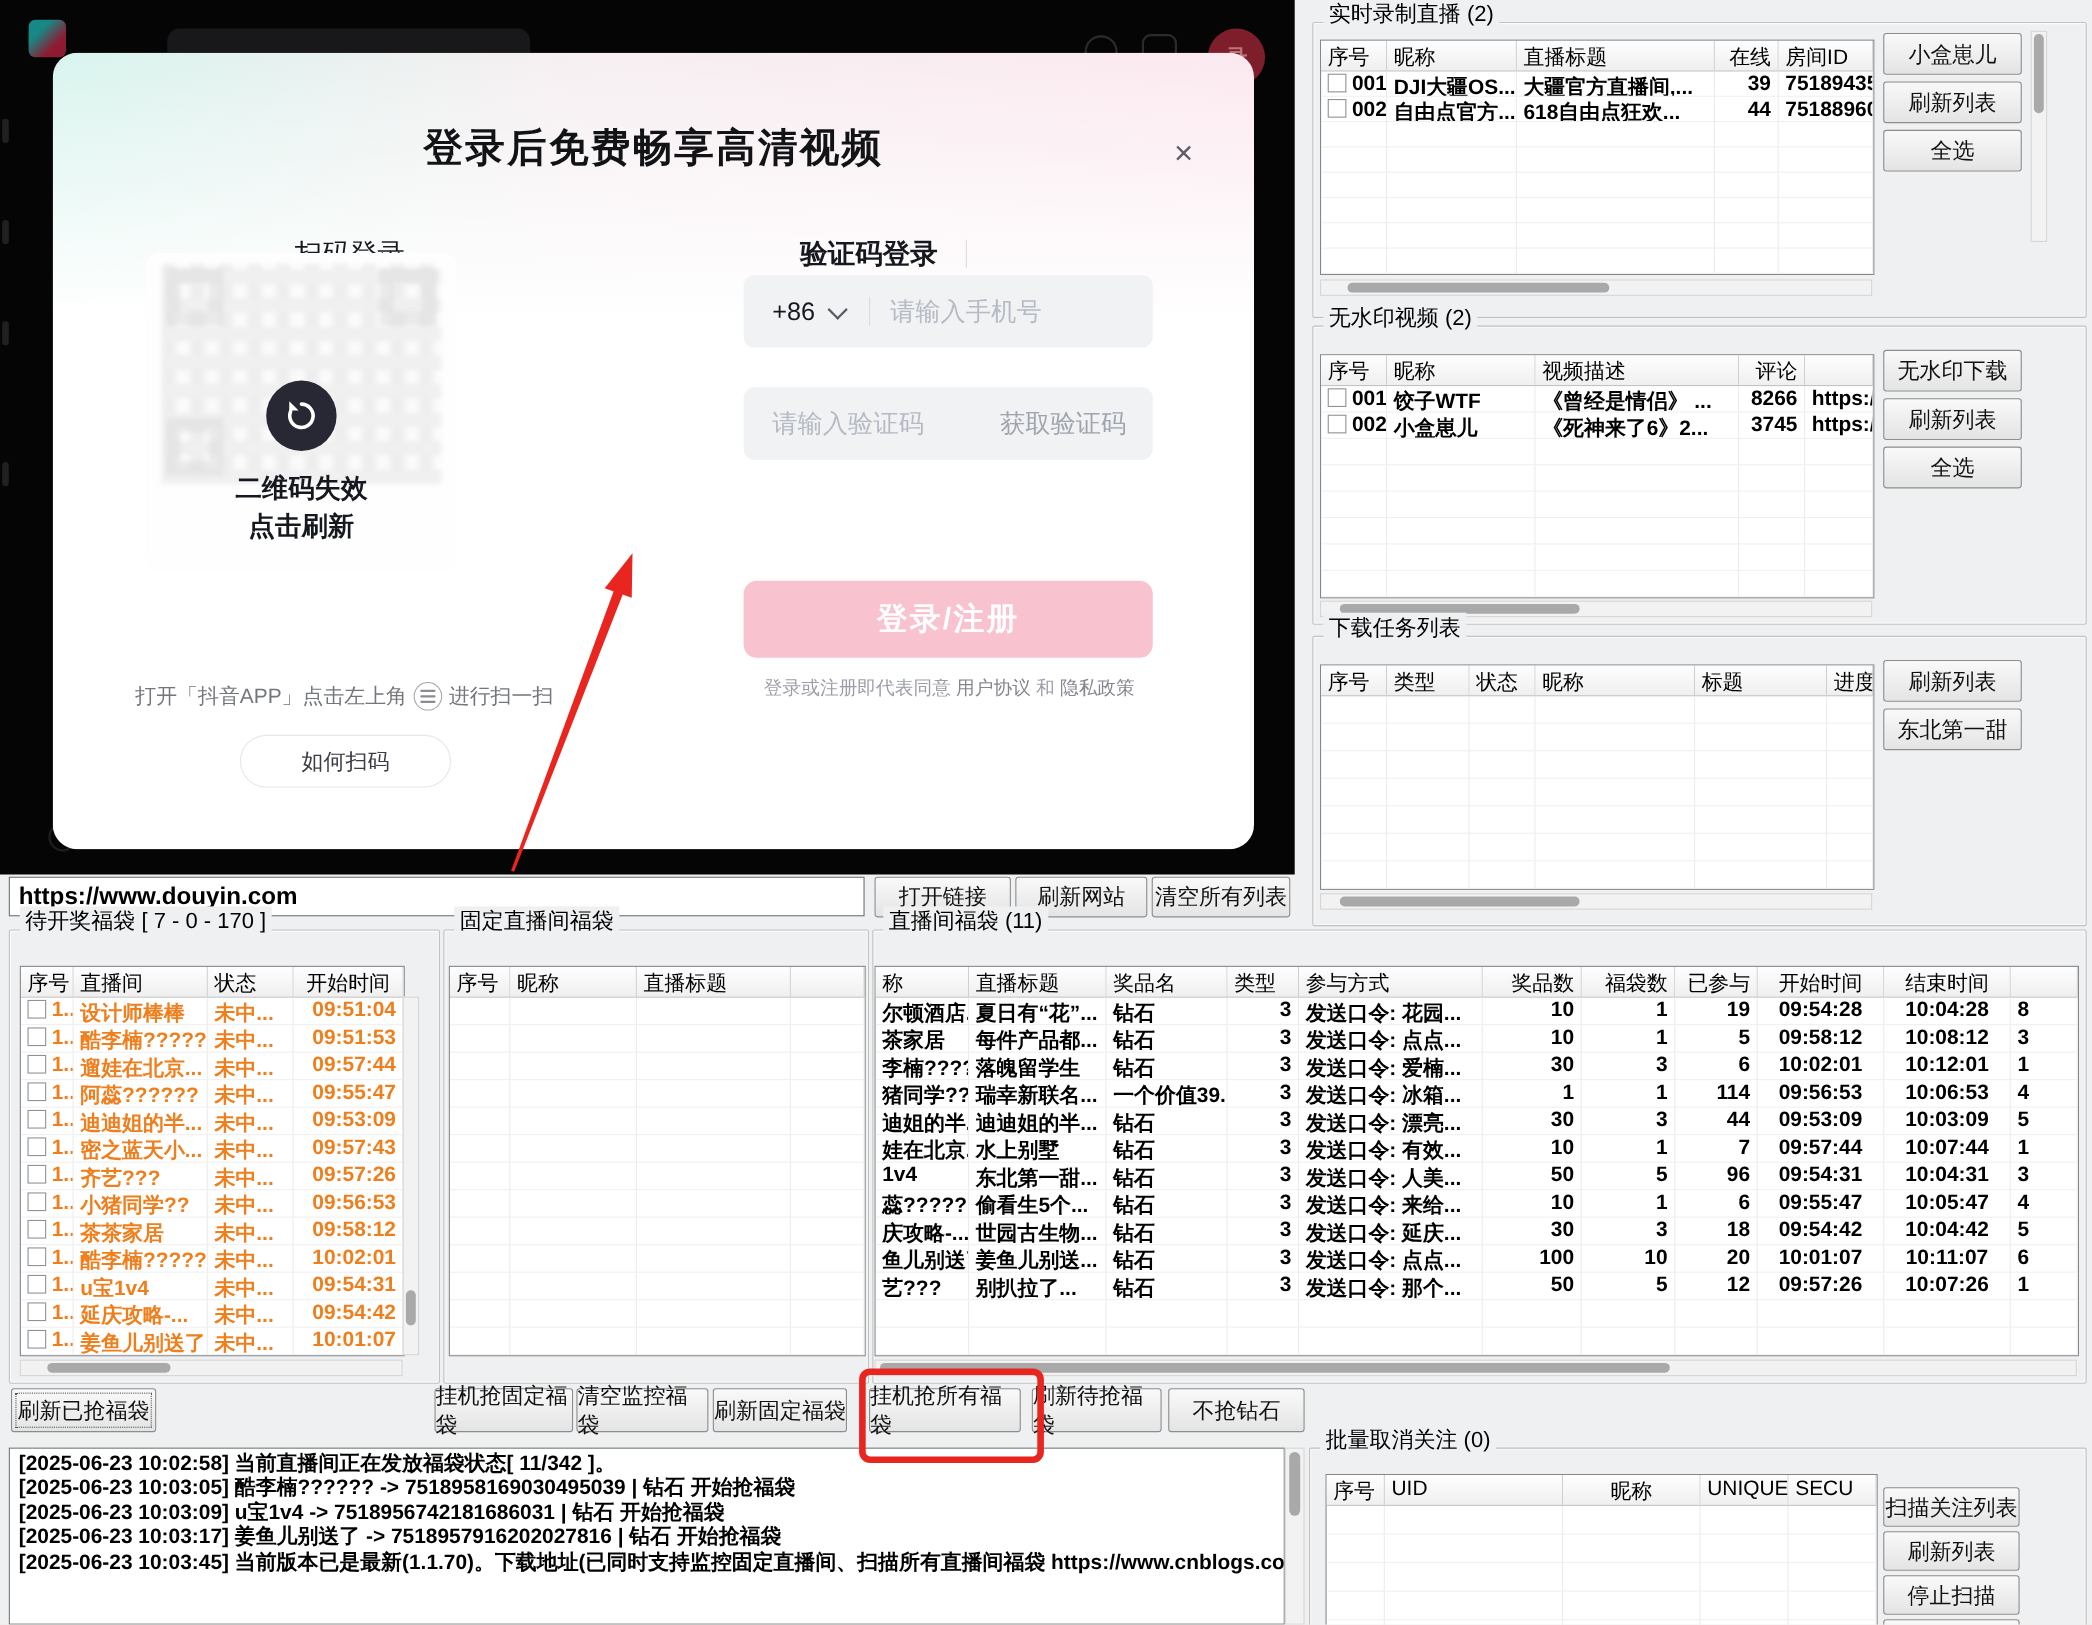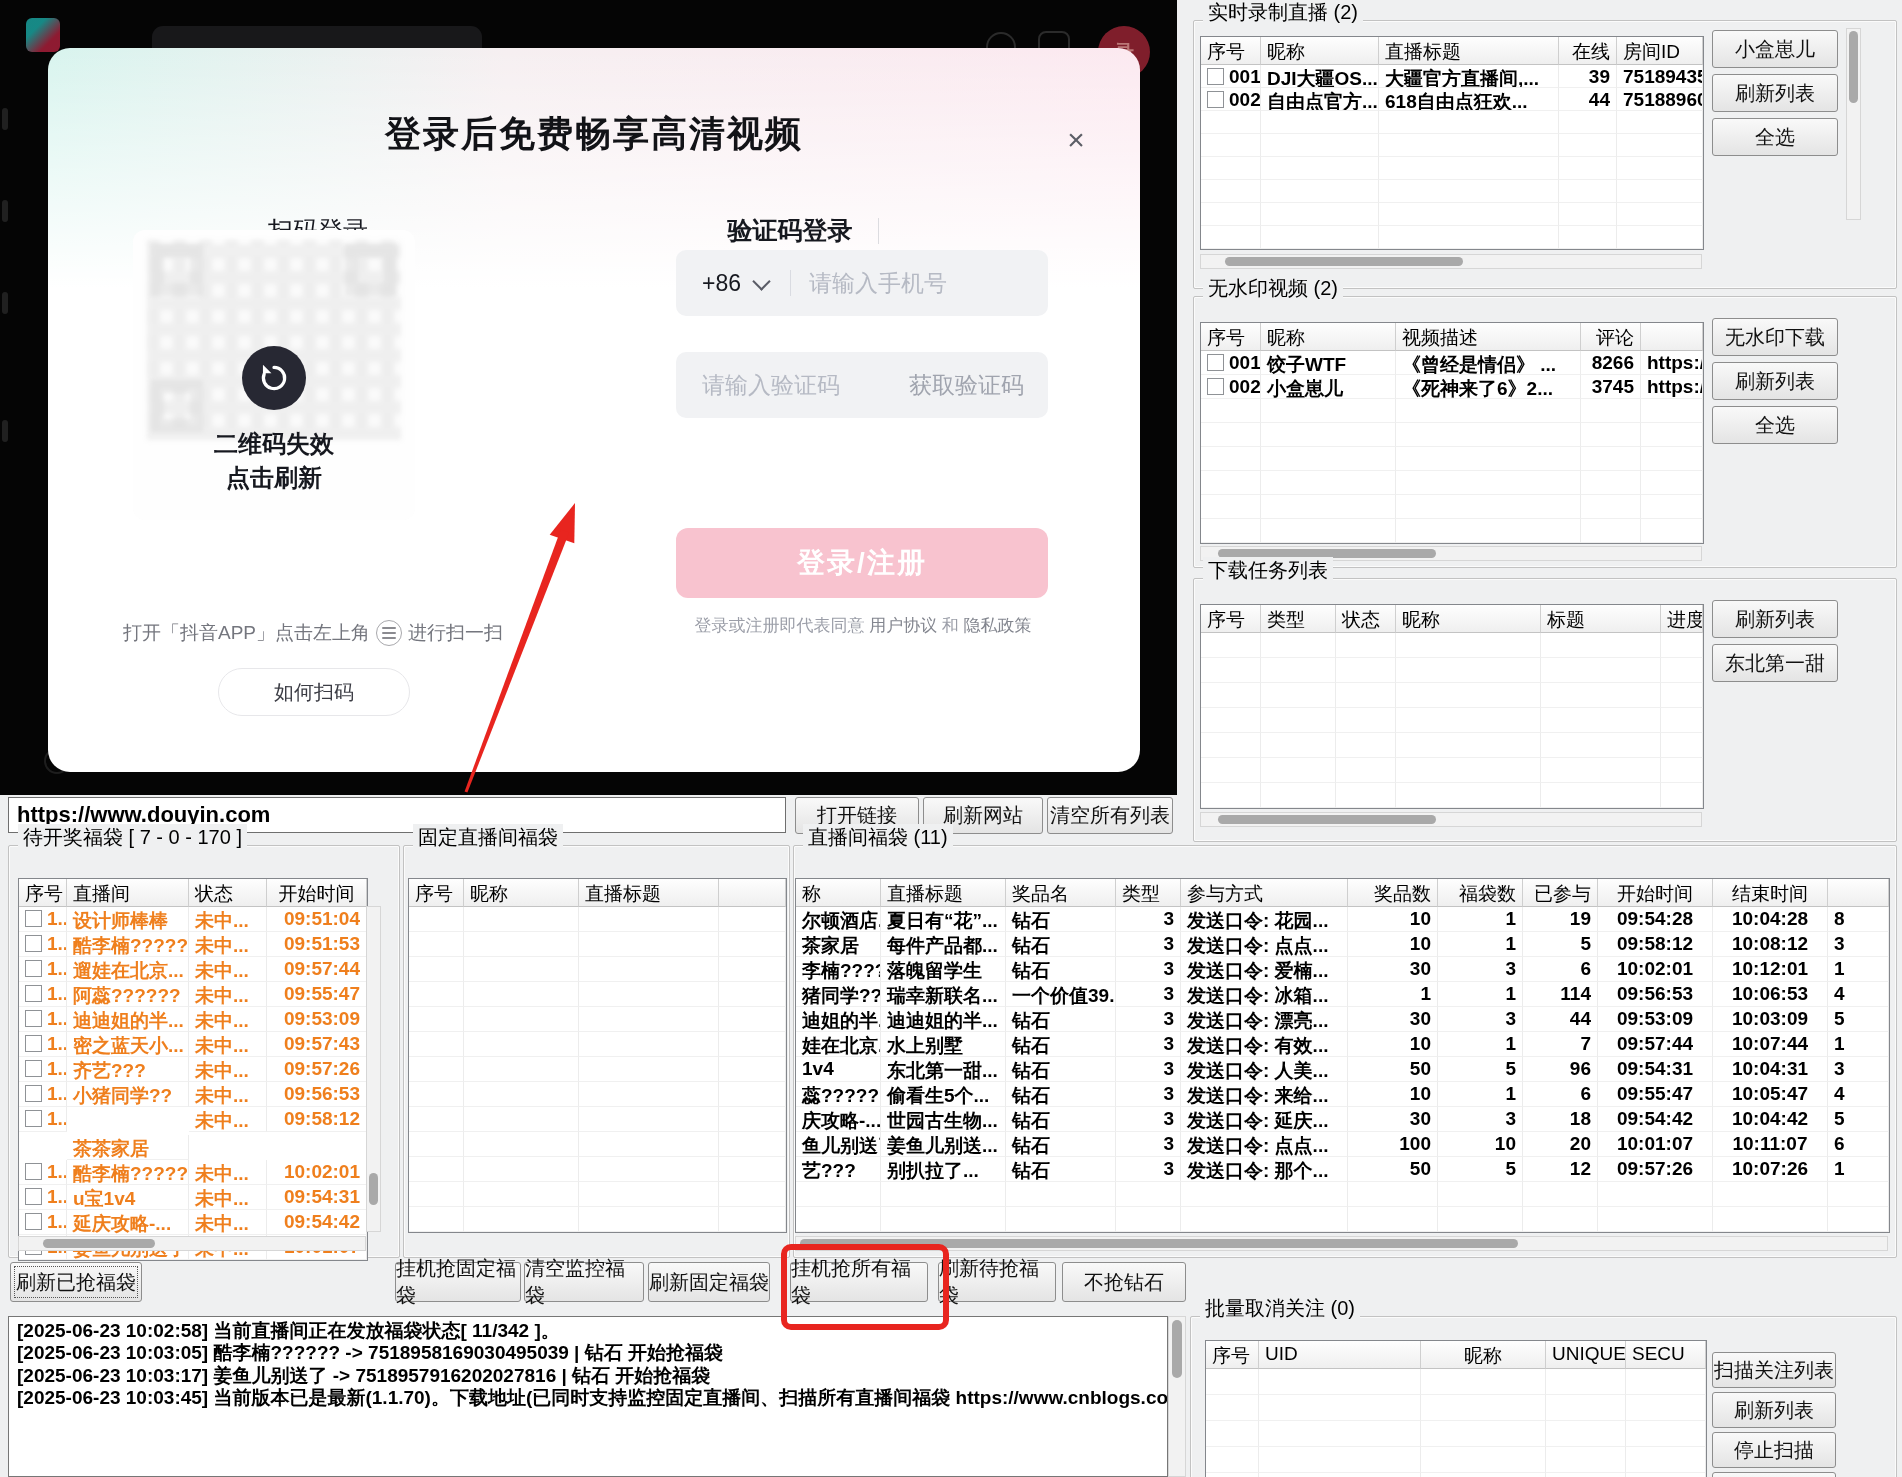--- a/index.html
+++ b/index.html
@@ -442,21 +442,21 @@
         <div class="td ar" style="width: 100px; height: 25px;">09:57:26</div>
       </div>
       <div class="tr">
         <div class="td " style="width: 48px; height: 25px;"><span class="cb"></span>1...</div>
         <div class="td " style="width: 122px; height: 25px;">小猪同学??</div>
         <div class="td " style="width: 78px; height: 25px;">未中...</div>
         <div class="td ar" style="width: 100px; height: 25px;">09:56:53</div>
       </div>
       <div class="tr">
         <div class="td " style="width: 48px; height: 25px;"><span class="cb"></span>1...</div>
-        <div class="td " style="width: 122px; height: 25px; margin-top: 28px;">茶茶家居</div>
+        <div class="td " style="width: 122px; height: 25px;">茶茶家居</div>
         <div class="td " style="width: 78px; height: 25px;">未中...</div>
         <div class="td ar" style="width: 100px; height: 25px;">09:58:12</div>
       </div>
       <div class="tr">
         <div class="td " style="width: 48px; height: 25px;"><span class="cb"></span>1...</div>
         <div class="td " style="width: 122px; height: 25px;">酷李楠??????</div>
         <div class="td " style="width: 78px; height: 25px;">未中...</div>
         <div class="td ar" style="width: 100px; height: 25px;">10:02:01</div>
       </div>
       <div class="tr">
@@ -767,20 +767,21 @@
   <div class="abs sb" style="left:795px;top:1236px;width:1093px;height:15px;">
       <div class="sb-thumb" style="left:4px;top:2px;width:718px;height:9px;"></div>
     </div>
   <div class="abs wbtn" style="left:790px;top:1262px;width:138px;height:40px;">挂机抢所有福袋</div>
   <div class="abs wbtn" style="left:938px;top:1262px;width:118px;height:40px;">刷新待抢福袋</div>
   <div class="abs wbtn" style="left:1062px;top:1262px;width:124px;height:40px;">不抢钻石</div>
 
   <div class="abs" id="log-box">
       <div class="log-line">[2025-06-23 10:02:58] 当前直播间正在发放福袋状态[ 11/342 ]。</div>
       <div class="log-line">[2025-06-23 10:03:05] 酷李楠?????? -&gt; 7518958169030495039 | 钻石 开始抢福袋</div>
+      <div class="log-line">[2025-06-23 10:03:09] u宝1v4 -&gt; 7518956742181686031 | 钻石 开始抢福袋</div>
       <div class="log-line">[2025-06-23 10:03:17] 姜鱼儿别送了 -&gt; 7518957916202027816 | 钻石 开始抢福袋</div>
       <div class="log-line">[2025-06-23 10:03:45] 当前版本已是最新(1.1.70)。下载地址(已同时支持监控固定直播间、扫描所有直播间福袋  https://www.cnblogs.com/tes</div>
     </div>
   <div class="abs sb" style="left:1168px;top:1316px;width:18px;height:161px;">
       <div class="sb-thumb" style="left:3px;top:3px;width:10px;height:58px;"></div>
     </div>
 
   <div class="abs fieldset" style="left:1190px;top:1316px;width:705px;height:161px;"></div>
   <div class="abs legend" style="left:1200px;top:1295px;">批量取消关注 (0)</div>
   <div class="abs wtable" style="left:1205px;top:1340px;width:500px;">

